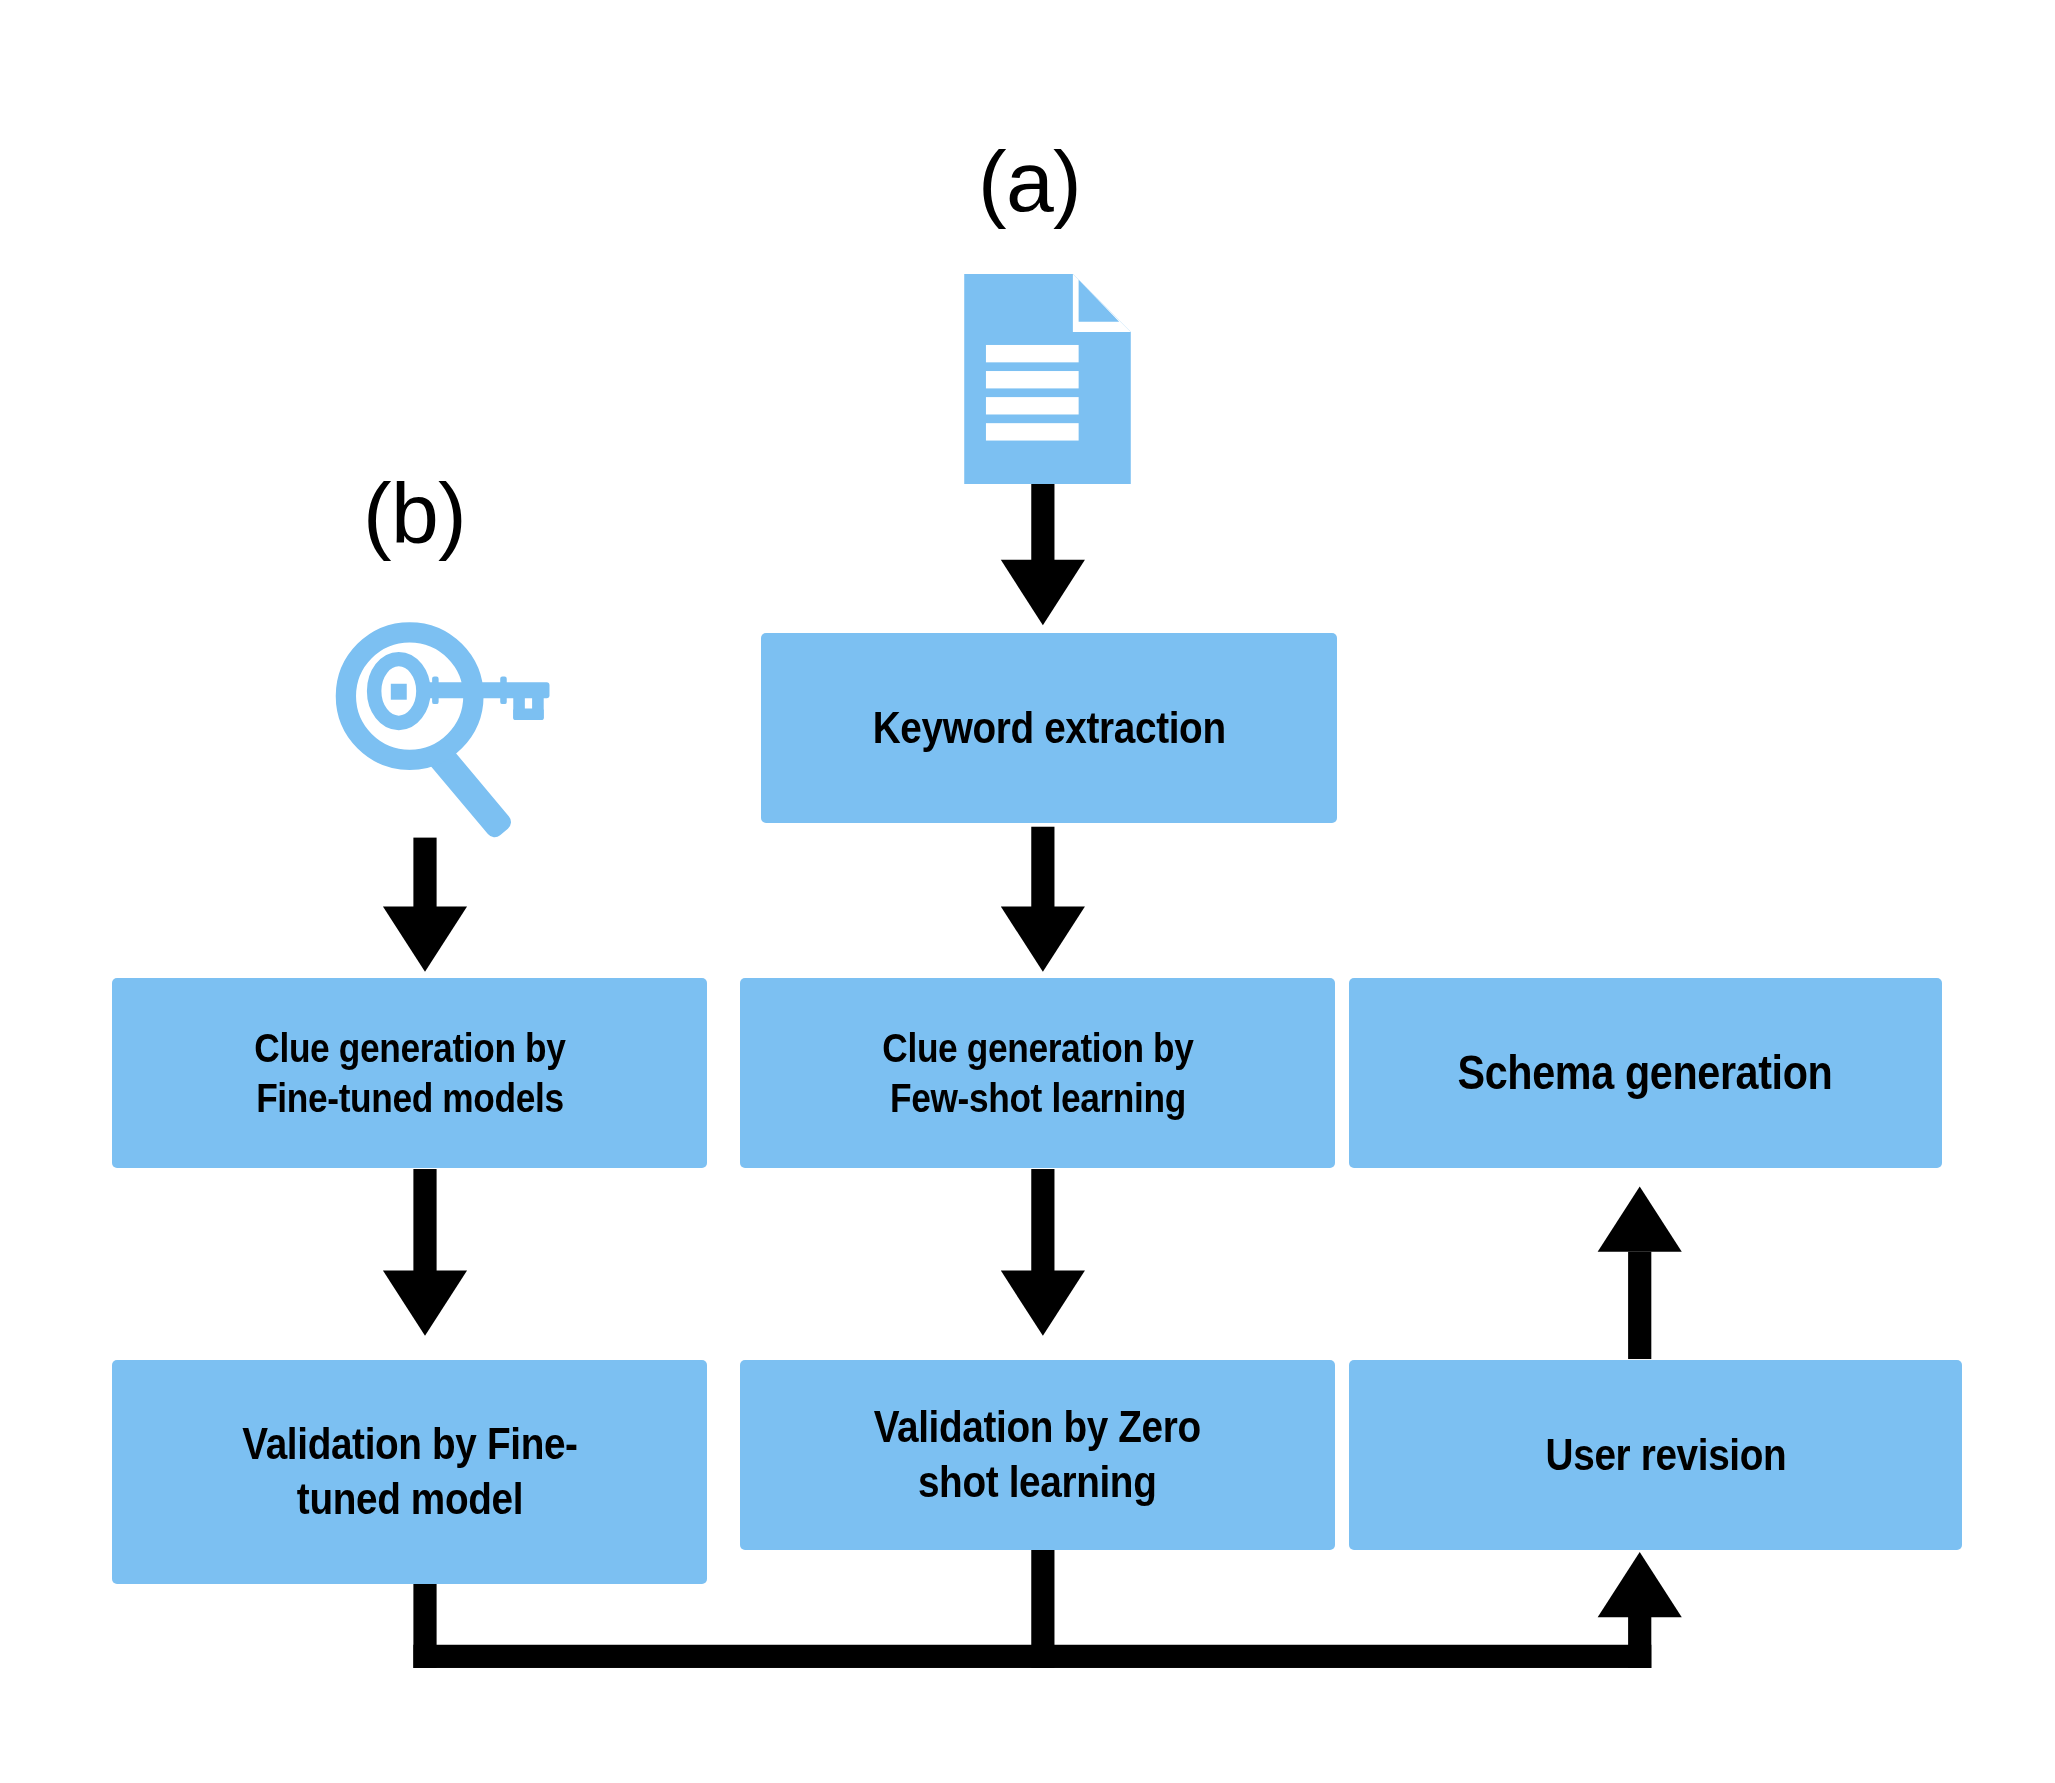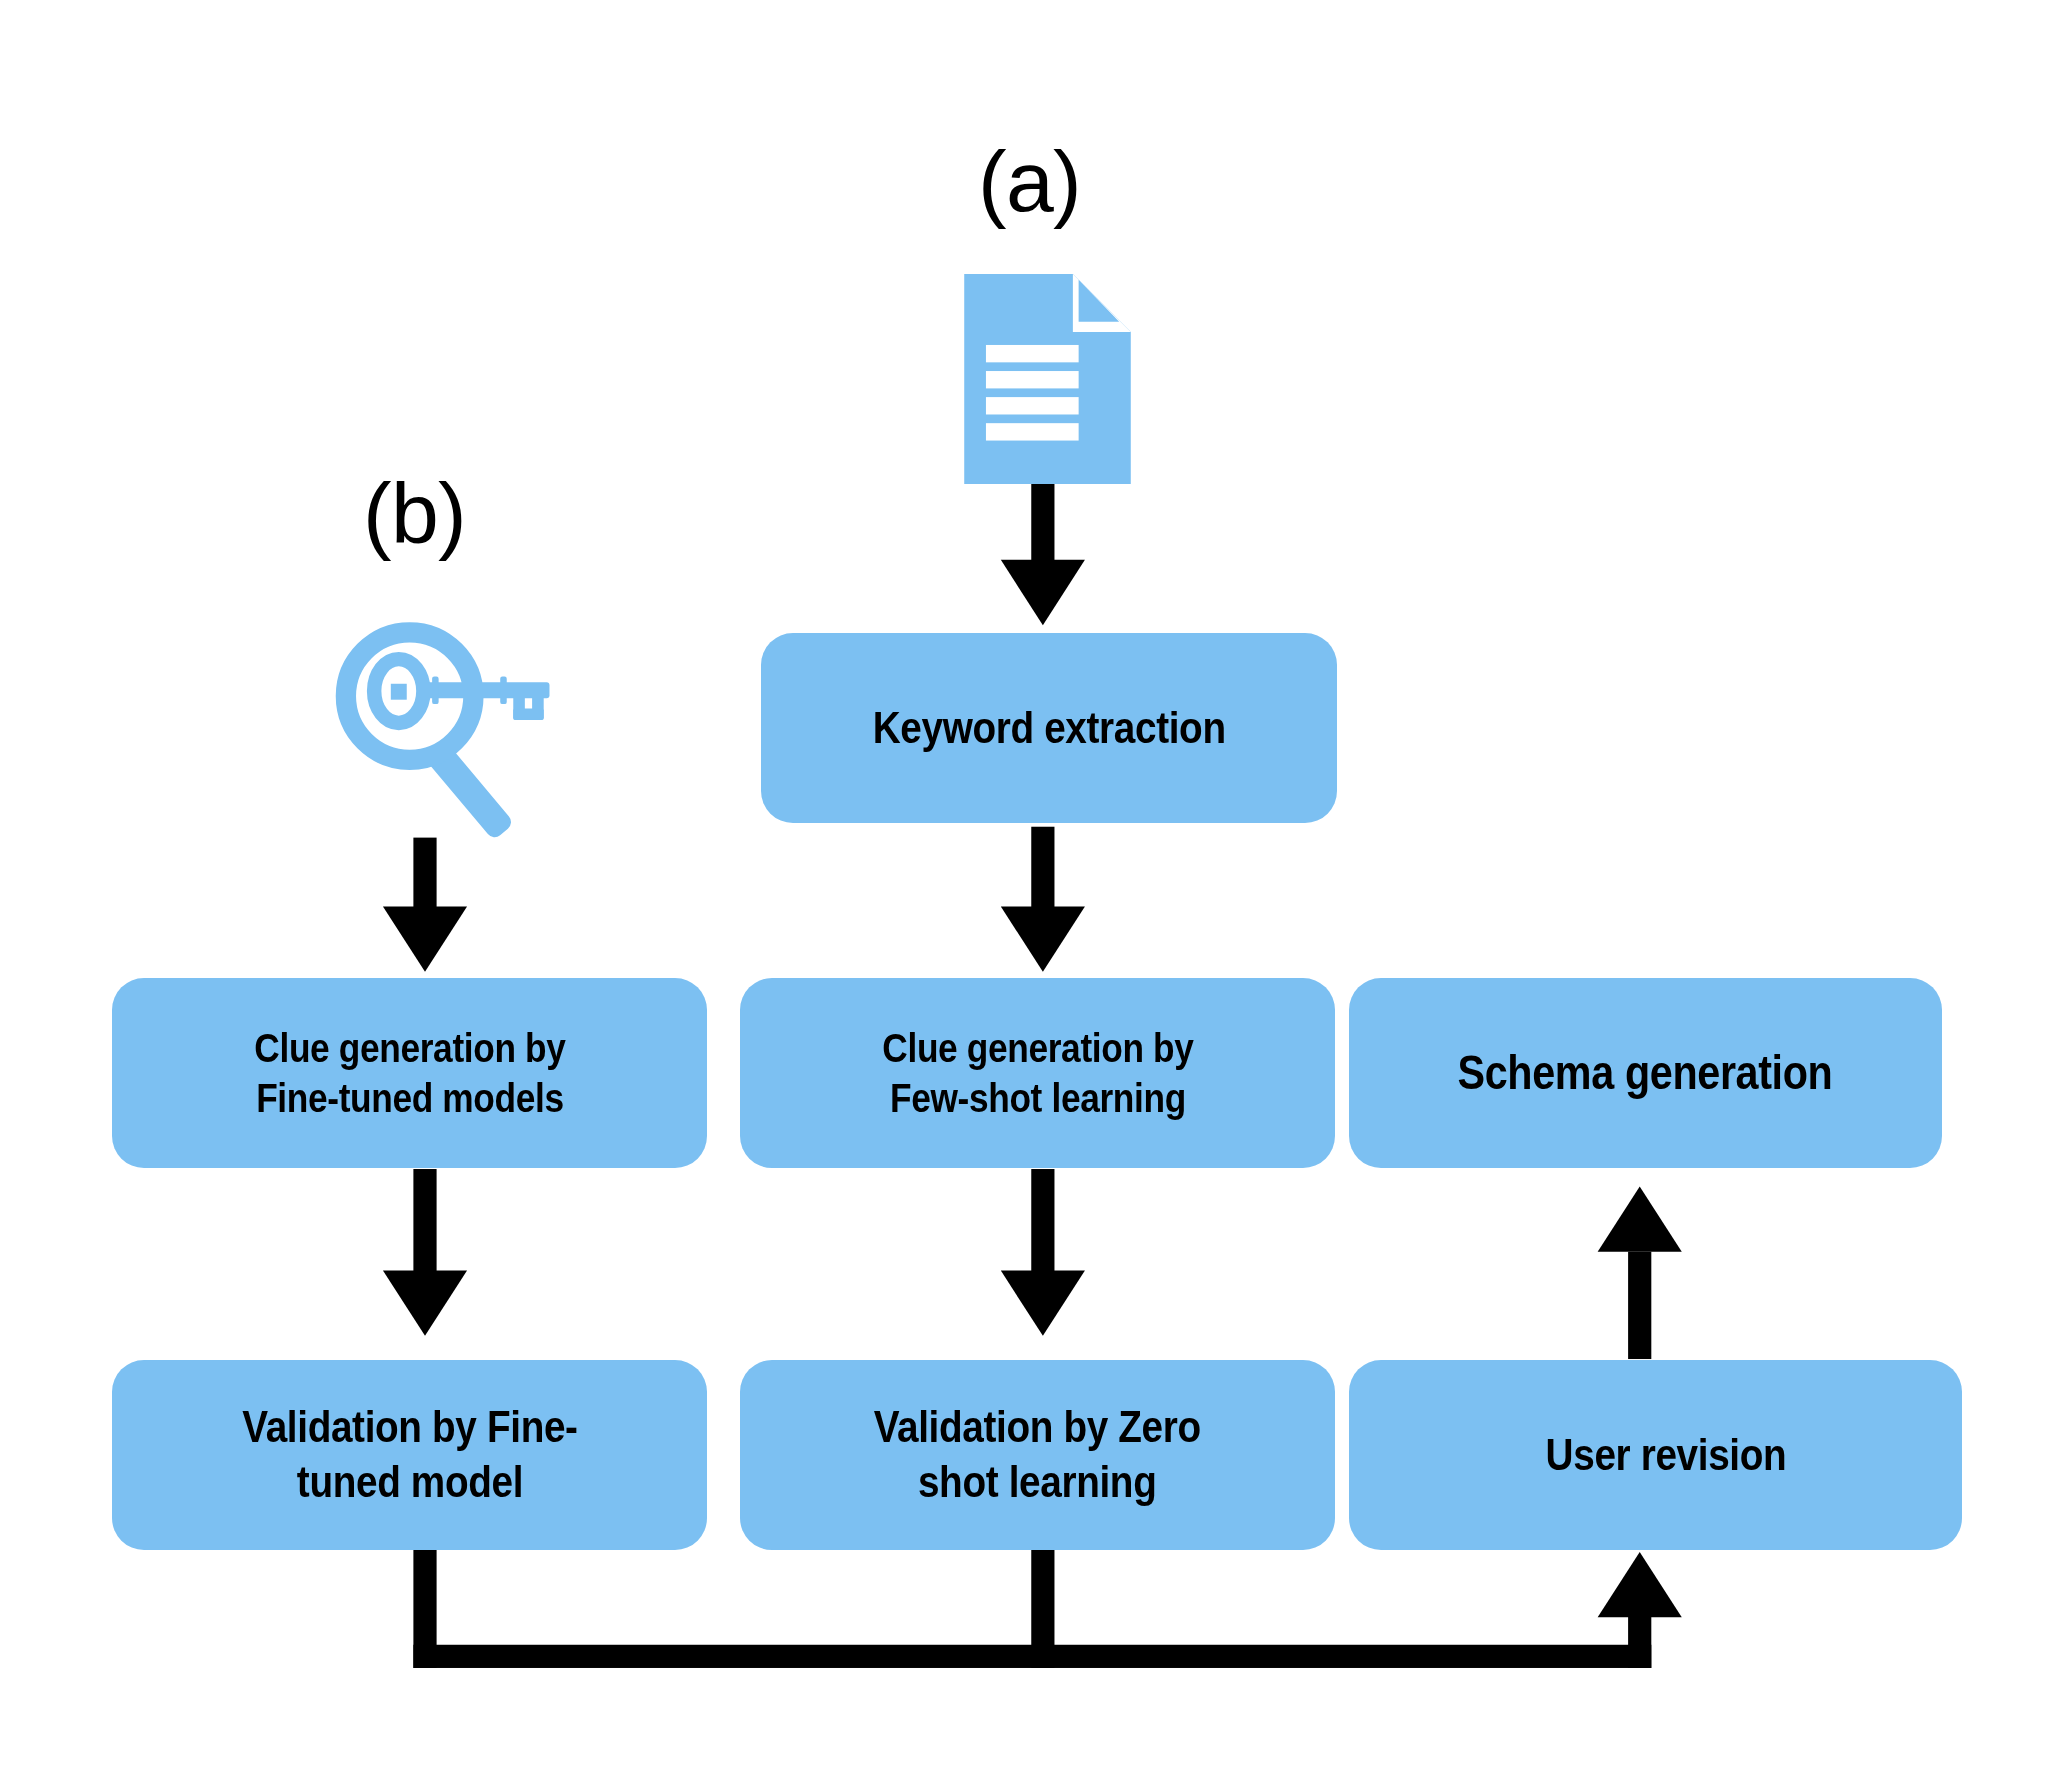--- a/index.html
+++ b/index.html
@@ -1,19 +1,19 @@
 <!DOCTYPE html>
 <html style="font-size:11.6px"><head>
 <meta charset="utf-8">
 <style>
   html,body{margin:0;padding:0;background:#ffffff;}
   body{width:2056px;height:1784px;overflow:hidden;font-family:"Liberation Sans",sans-serif;}
   #stage{position:relative;width:2056px;height:1784px;background:#fff;}
   svg.layer{position:absolute;left:0;top:0;width:2056px;height:1784px;}
-  .node{position:absolute;background:var(--blue,#7CC0F2);border-radius:32px;
+  .node{position:absolute;background:var(--blue,#7CC0F2);border-radius:5px;
         display:flex;align-items:center;justify-content:center;text-align:center;}
   .node .lbl{color:#000;font-weight:bold;font-family:"Liberation Sans",sans-serif;
         line-height:1.22;letter-spacing:-0.4px;transform:scaleX(.86);transform-origin:center;
         white-space:pre-line;padding:0 10px;}
   .panel-tag{position:absolute;color:#000;font-family:"Liberation Sans",sans-serif;
         font-weight:400;font-size:86px;line-height:1;letter-spacing:-0.7px;}
   .icon-wrap{position:absolute;}
 </style>
 </head>
 <body>
@@ -112,21 +112,21 @@
 
   <div class="node" style="left:740px;top:978px;width:595px;height:190px;">
     <span class="lbl" style="font-size:41px;">Clue generation by
 Few-shot learning</span>
   </div>
 
   <div class="node" style="left:1349px;top:978px;width:593px;height:190px;">
     <span class="lbl" style="font-size:48px;">Schema generation</span>
   </div>
 
-  <div class="node" style="left:112px;top:1360px;width:595px;height:190px;">
+  <div class="node" style="left:112px;top:1360px;width:595px;height:224px;">
     <span class="lbl" style="font-size:45px;">Validation by Fine-
 tuned model</span>
   </div>
 
   <div class="node" style="left:740px;top:1360px;width:595px;height:190px;">
     <span class="lbl" style="font-size:45px;">Validation by Zero
 shot learning</span>
   </div>
 
   <div class="node" style="left:1349px;top:1360px;width:593px;height:190px;padding-left:20px;">

